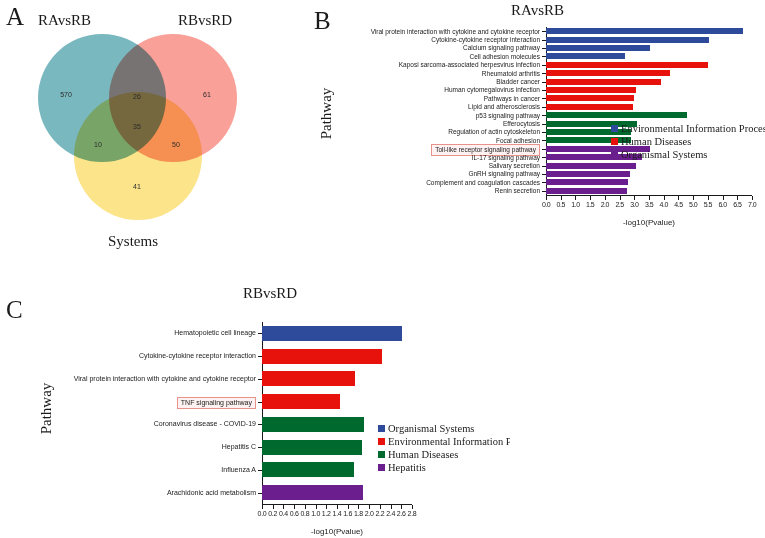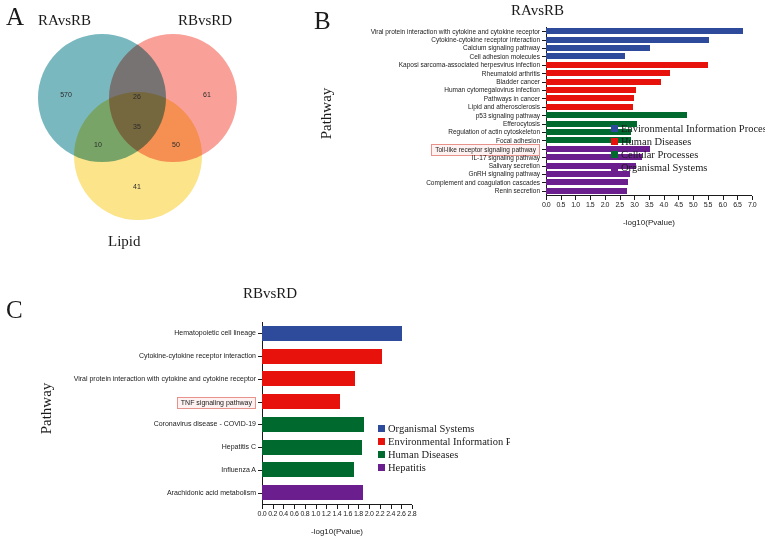--- a/index.html
+++ b/index.html
@@ -118,21 +118,21 @@
   #legend-c{left:378px;top:147px;overflow:hidden;width:132px;}
 </style>
 </head>
 <body>
 
 <div id="panel-a">
   <div class="panel-letter" style="left:6px;top:4px;">A</div>
 
   <div class="venn-title" style="left:38px;top:12px;">RAvsRB</div>
   <div class="venn-title" style="left:178px;top:12px;">RBvsRD</div>
-  <div class="venn-title" style="left:108px;top:233px;">Lipid</div>
+  <div class="venn-title" style="left:108px;top:233px;">Systems</div>
 
   <div class="venn-wrap">
     <div class="venn-circle" id="venn-c1"></div>
     <div class="venn-circle" id="venn-c2"></div>
     <div class="venn-circle" id="venn-c3"></div>
     <div id="venn-numbers">
         <div class="venn-num" style="left: 36px; top: 62px;">570</div>
         <div class="venn-num" style="left: 177px; top: 62px;">61</div>
         <div class="venn-num" style="left: 107px; top: 154px;">41</div>
         <div class="venn-num" style="left: 107px; top: 64px;">26</div>
@@ -285,24 +285,20 @@
   <div class="legend" id="legend-b">
       <div class="legend-item">
         <span class="legend-swatch" style="background: rgb(46, 75, 155);"></span>
         <span class="legend-text">Environmental Information Processin</span>
       </div>
       <div class="legend-item">
         <span class="legend-swatch" style="background: rgb(232, 18, 12);"></span>
         <span class="legend-text">Human Diseases</span>
       </div>
       <div class="legend-item">
-        <span class="legend-swatch" style="background: rgb(0, 106, 46);"></span>
-        <span class="legend-text">Cellular Processes</span>
-      </div>
-      <div class="legend-item">
         <span class="legend-swatch" style="background: rgb(107, 31, 143);"></span>
         <span class="legend-text">Organismal Systems</span>
       </div>
     </div>
 </div>
 
 <div id="panel-c">
   <div class="panel-letter" style="left:6px;top:22px;">C</div>
   <div class="chart-title" style="left:120px;top:10px;width:300px;text-align:center;">RBvsRD</div>
   <div class="axis-y-label" style="left:6px;top:125px;width:80px;text-align:center;transform:rotate(-90deg);">Pathway</div>

